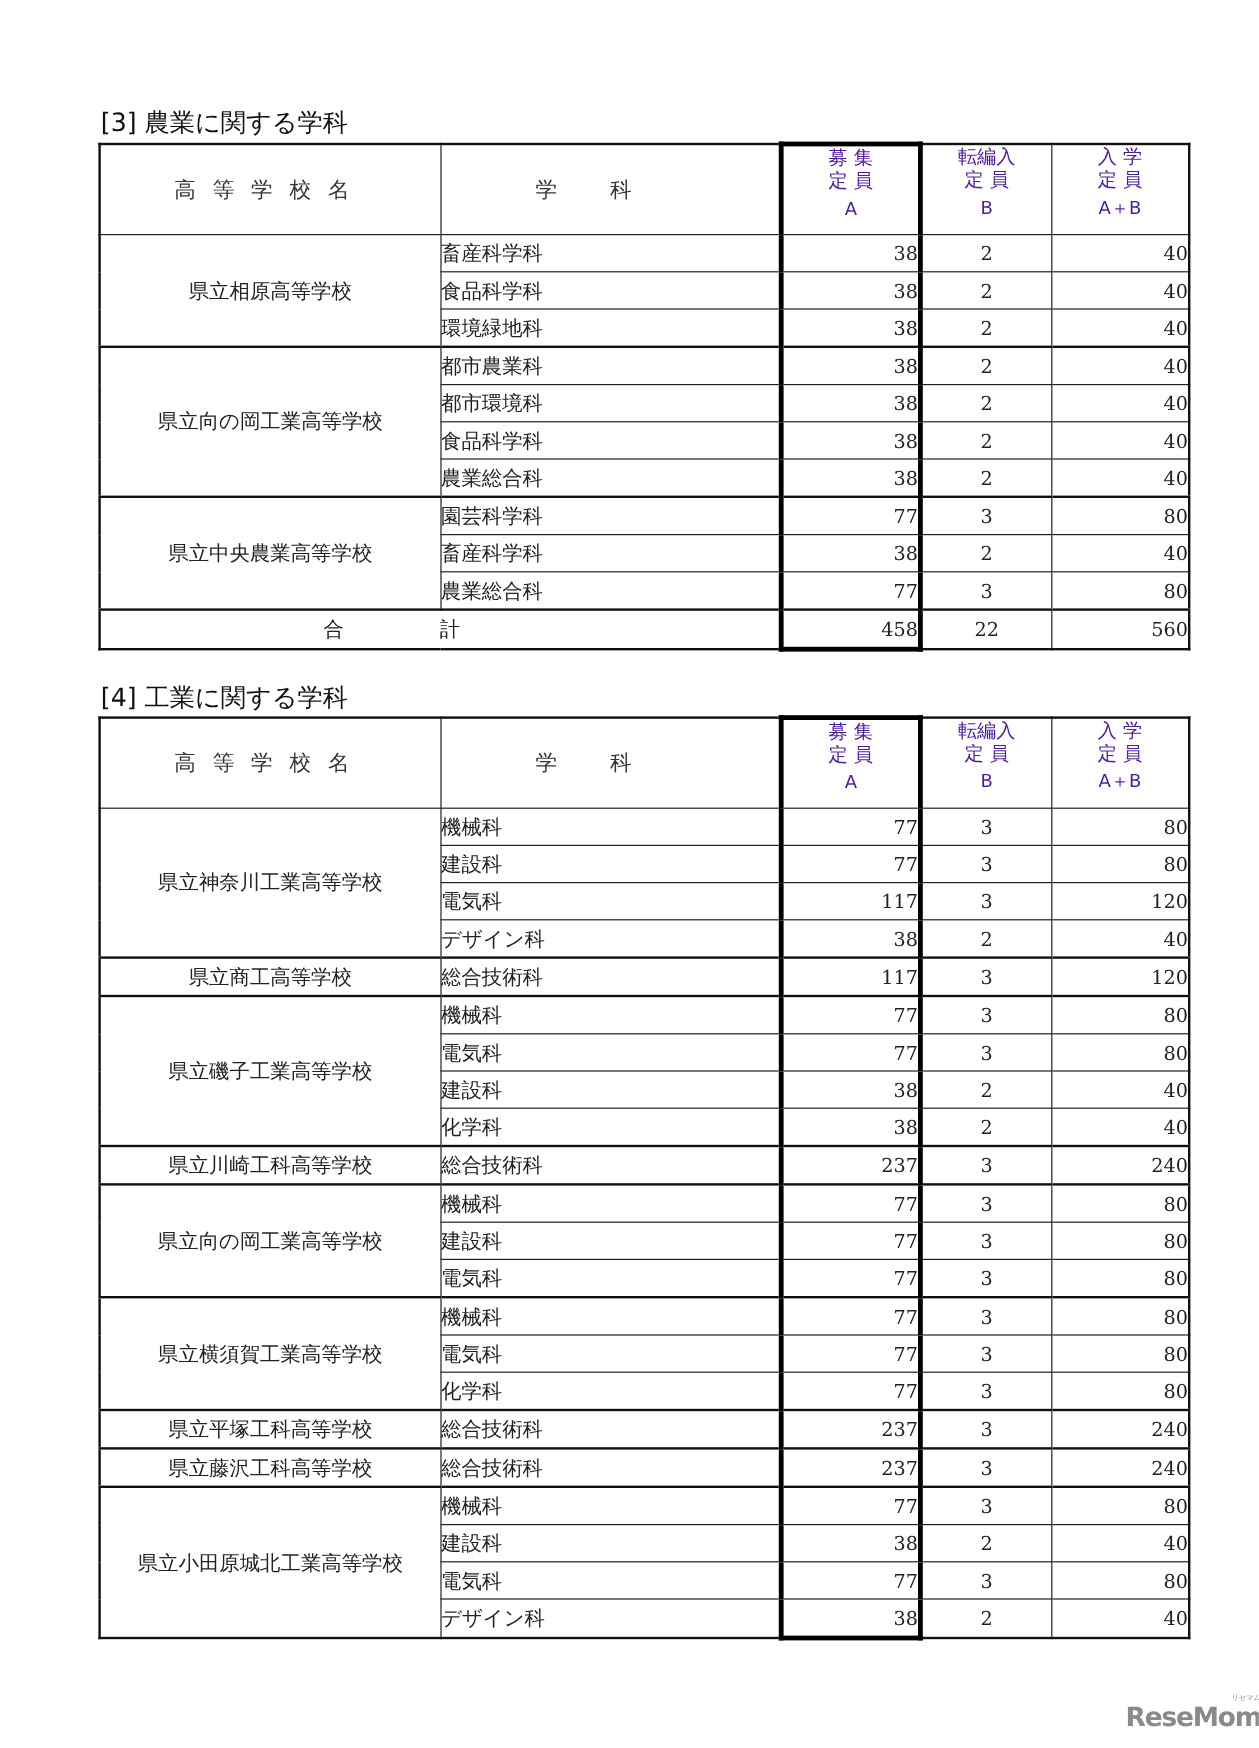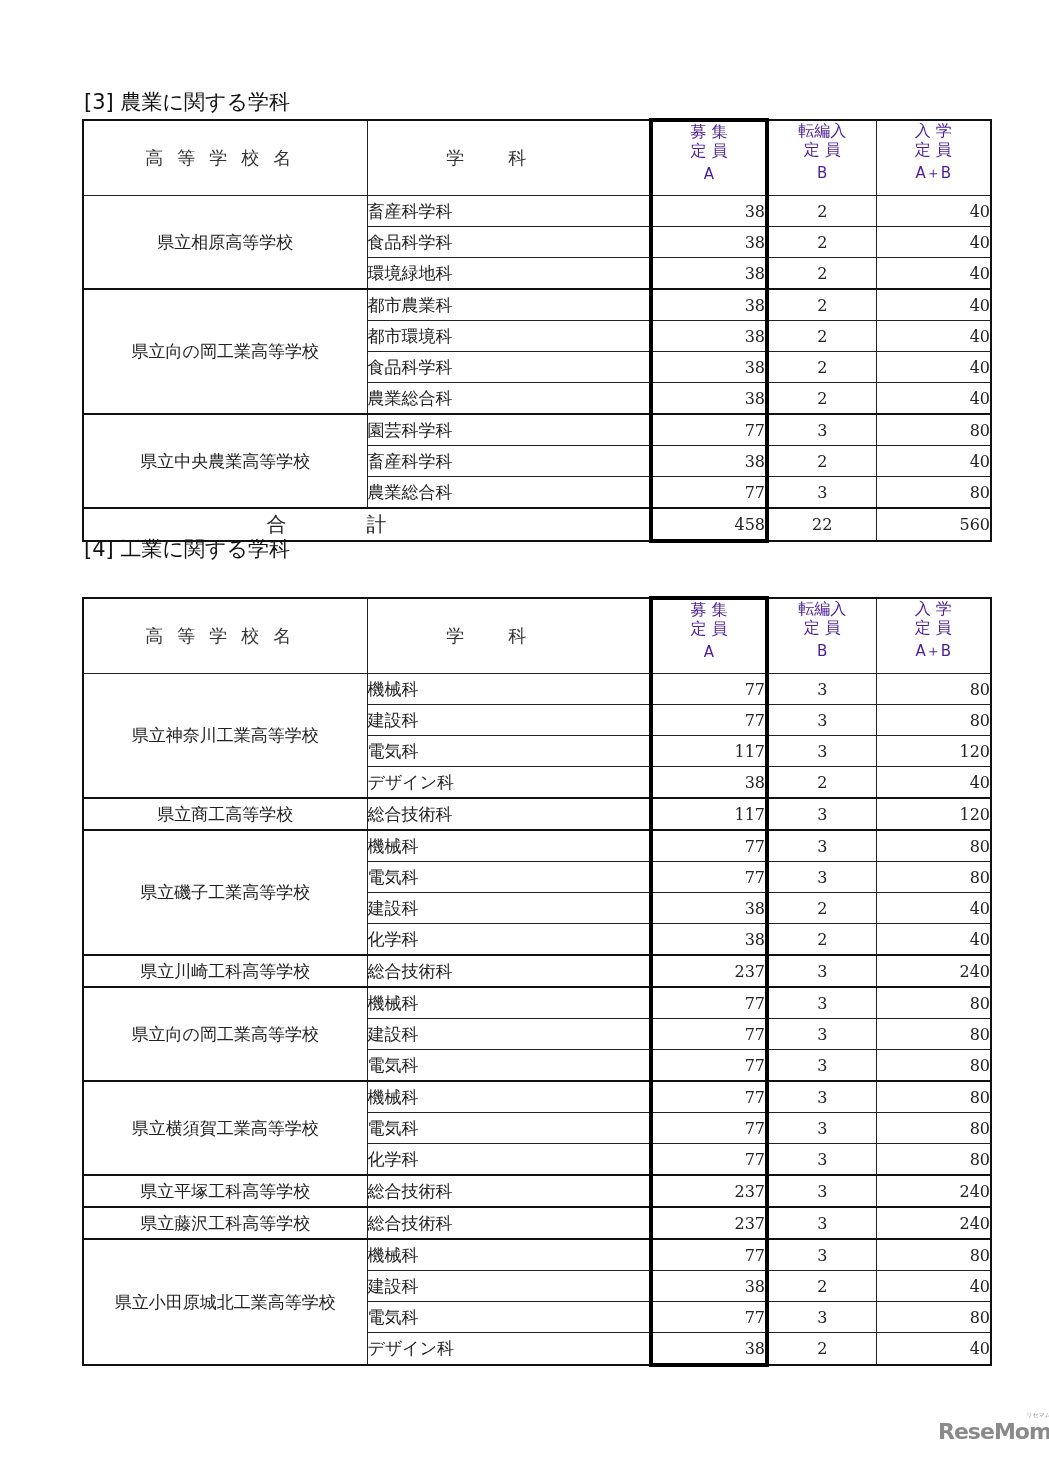--- a/index.html
+++ b/index.html
@@ -22,21 +22,21 @@
   th.num { font-size: 16px; line-height: 19px; vertical-align: top; padding-top: 4px; color: #4c1d95; }
   th.num .latin { font-family: "DejaVu Sans", sans-serif; font-size: 15px; display: block; margin-top: 5px; }
   td.school { font-size: 17px; text-align: center; vertical-align: middle; padding-left: 4px; }
   td.dept { font-size: 17px; text-align: left; padding-left: 4px; height: 30px; }
   td.n { font-size: 16px; text-align: right; padding-right: 22px; height: 30px; }
   td.nb { text-align: center; padding-right: 0; padding-left: 38px; }
   td.colA, th.colA { border-left: 4px solid #000 !important; border-right: 4px solid #000 !important; }
   th.colA { border-top: 4px solid #000 !important; }
   tr.last td.colA { border-bottom: 4px solid #000 !important; text-align: right; }
   tr.total td { border-top: 2px solid #111; }
-  td.total-label { text-align: center; font-size: 20px; }
+  td.total-label { text-align: center; font-size: 17px; }
   td.total-label .lbl { letter-spacing: 80px; }
   tr.sep td { border-top: 2px solid #111; }
   .logo { position: absolute; left: 938px; top: 1419px; font-family: "DejaVu Sans", sans-serif;
           font-weight: bold; font-size: 22px; color: #8a8a8a; letter-spacing: -1px; }
   .logo small { position: absolute; right: 0; top: -8px; font-size: 6px; font-weight: normal; letter-spacing: 0; }
 </style>
 </head>
 <body>
 
 <div class="section-title" style="top:88px;">[3] 農業に関する学科</div>
@@ -123,21 +123,21 @@
       </tr>
       <tr class="total last">
         <td class="total-label" colspan="2"><span class="lbl">合計</span></td>
         <td class="n colA">458</td>
         <td class="n nb">22</td>
         <td class="n">560</td>
       </tr>
     </tbody>
 </table>
 
-<div class="section-title" style="top:535px;">[4] 工業に関する学科</div>
+<div class="section-title" style="top:567px;">[4] 工業に関する学科</div>
 <table class="t" id="tbl-ind" style="top:596px;">
   <colgroup>
       <col class="c-school">
       <col class="c-dept">
       <col class="c-a">
       <col class="c-b">
       <col class="c-ab">
     </colgroup>
   <thead>
     <tr>

